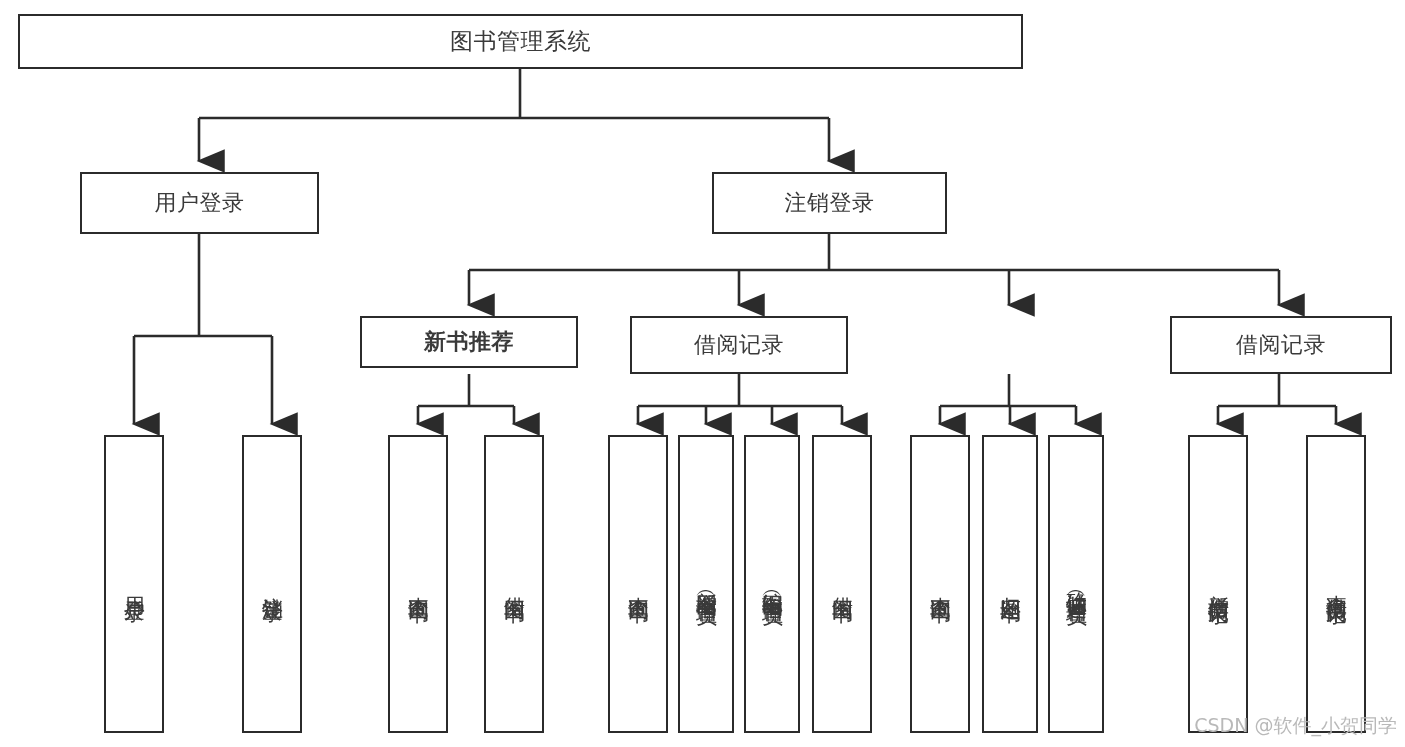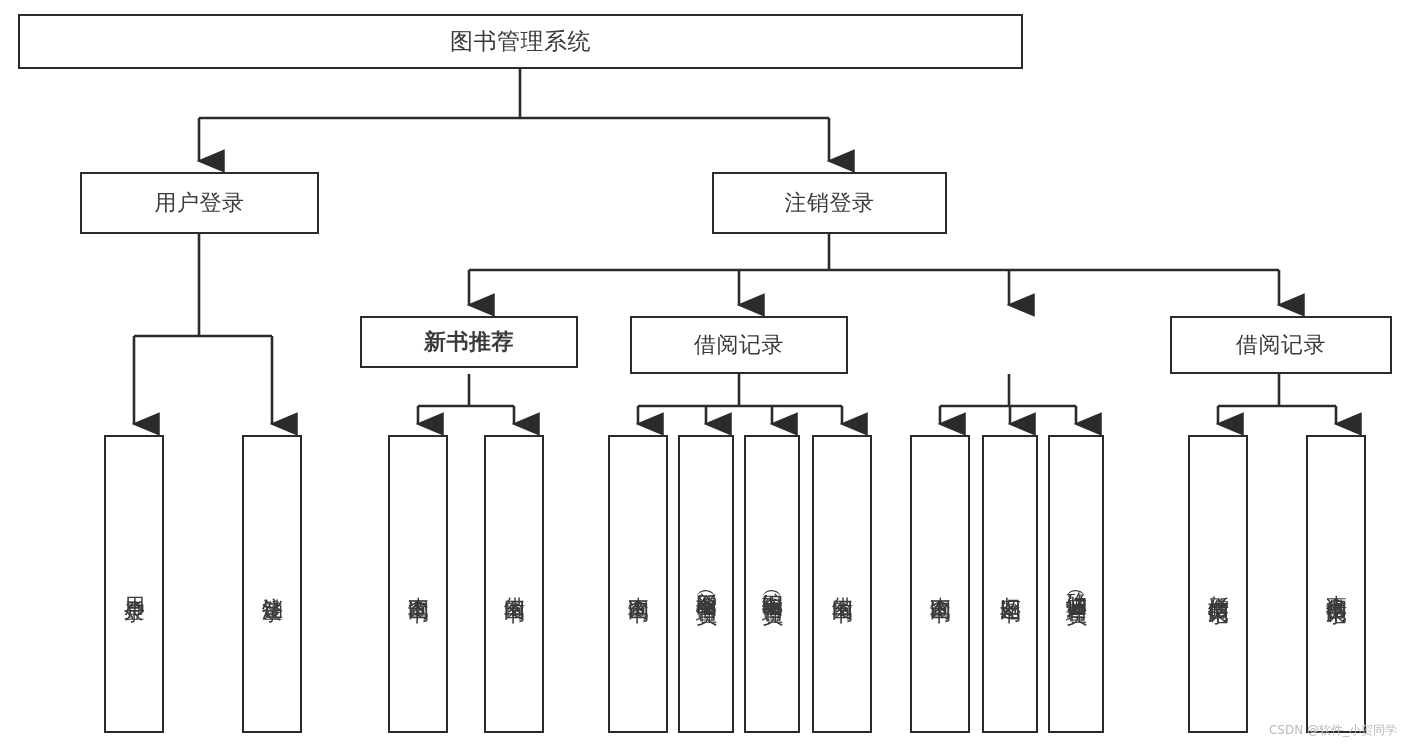--- a/index.html
+++ b/index.html
@@ -51,21 +51,21 @@
     max-height: 100%;
   }
   .node-box.level0 .node-label { font-size: 23px; }
   .node-box.level1 .node-label { font-size: 22px; }
   .node-box.level2 .node-label { font-size: 22px; }
   .watermark {
     position: absolute;
     right: 8px;
     bottom: 8px;
     color: #b9b9b9;
-    font-size: 12px;
+    font-size: 19px;
     white-space: nowrap;
     pointer-events: none;
   }
 </style>
 </head>
 <body>
 
 <div id="diagram-root">
 
   <svg class="connector-layer" viewBox="0 0 1405 747" xmlns="http://www.w3.org/2000/svg">

